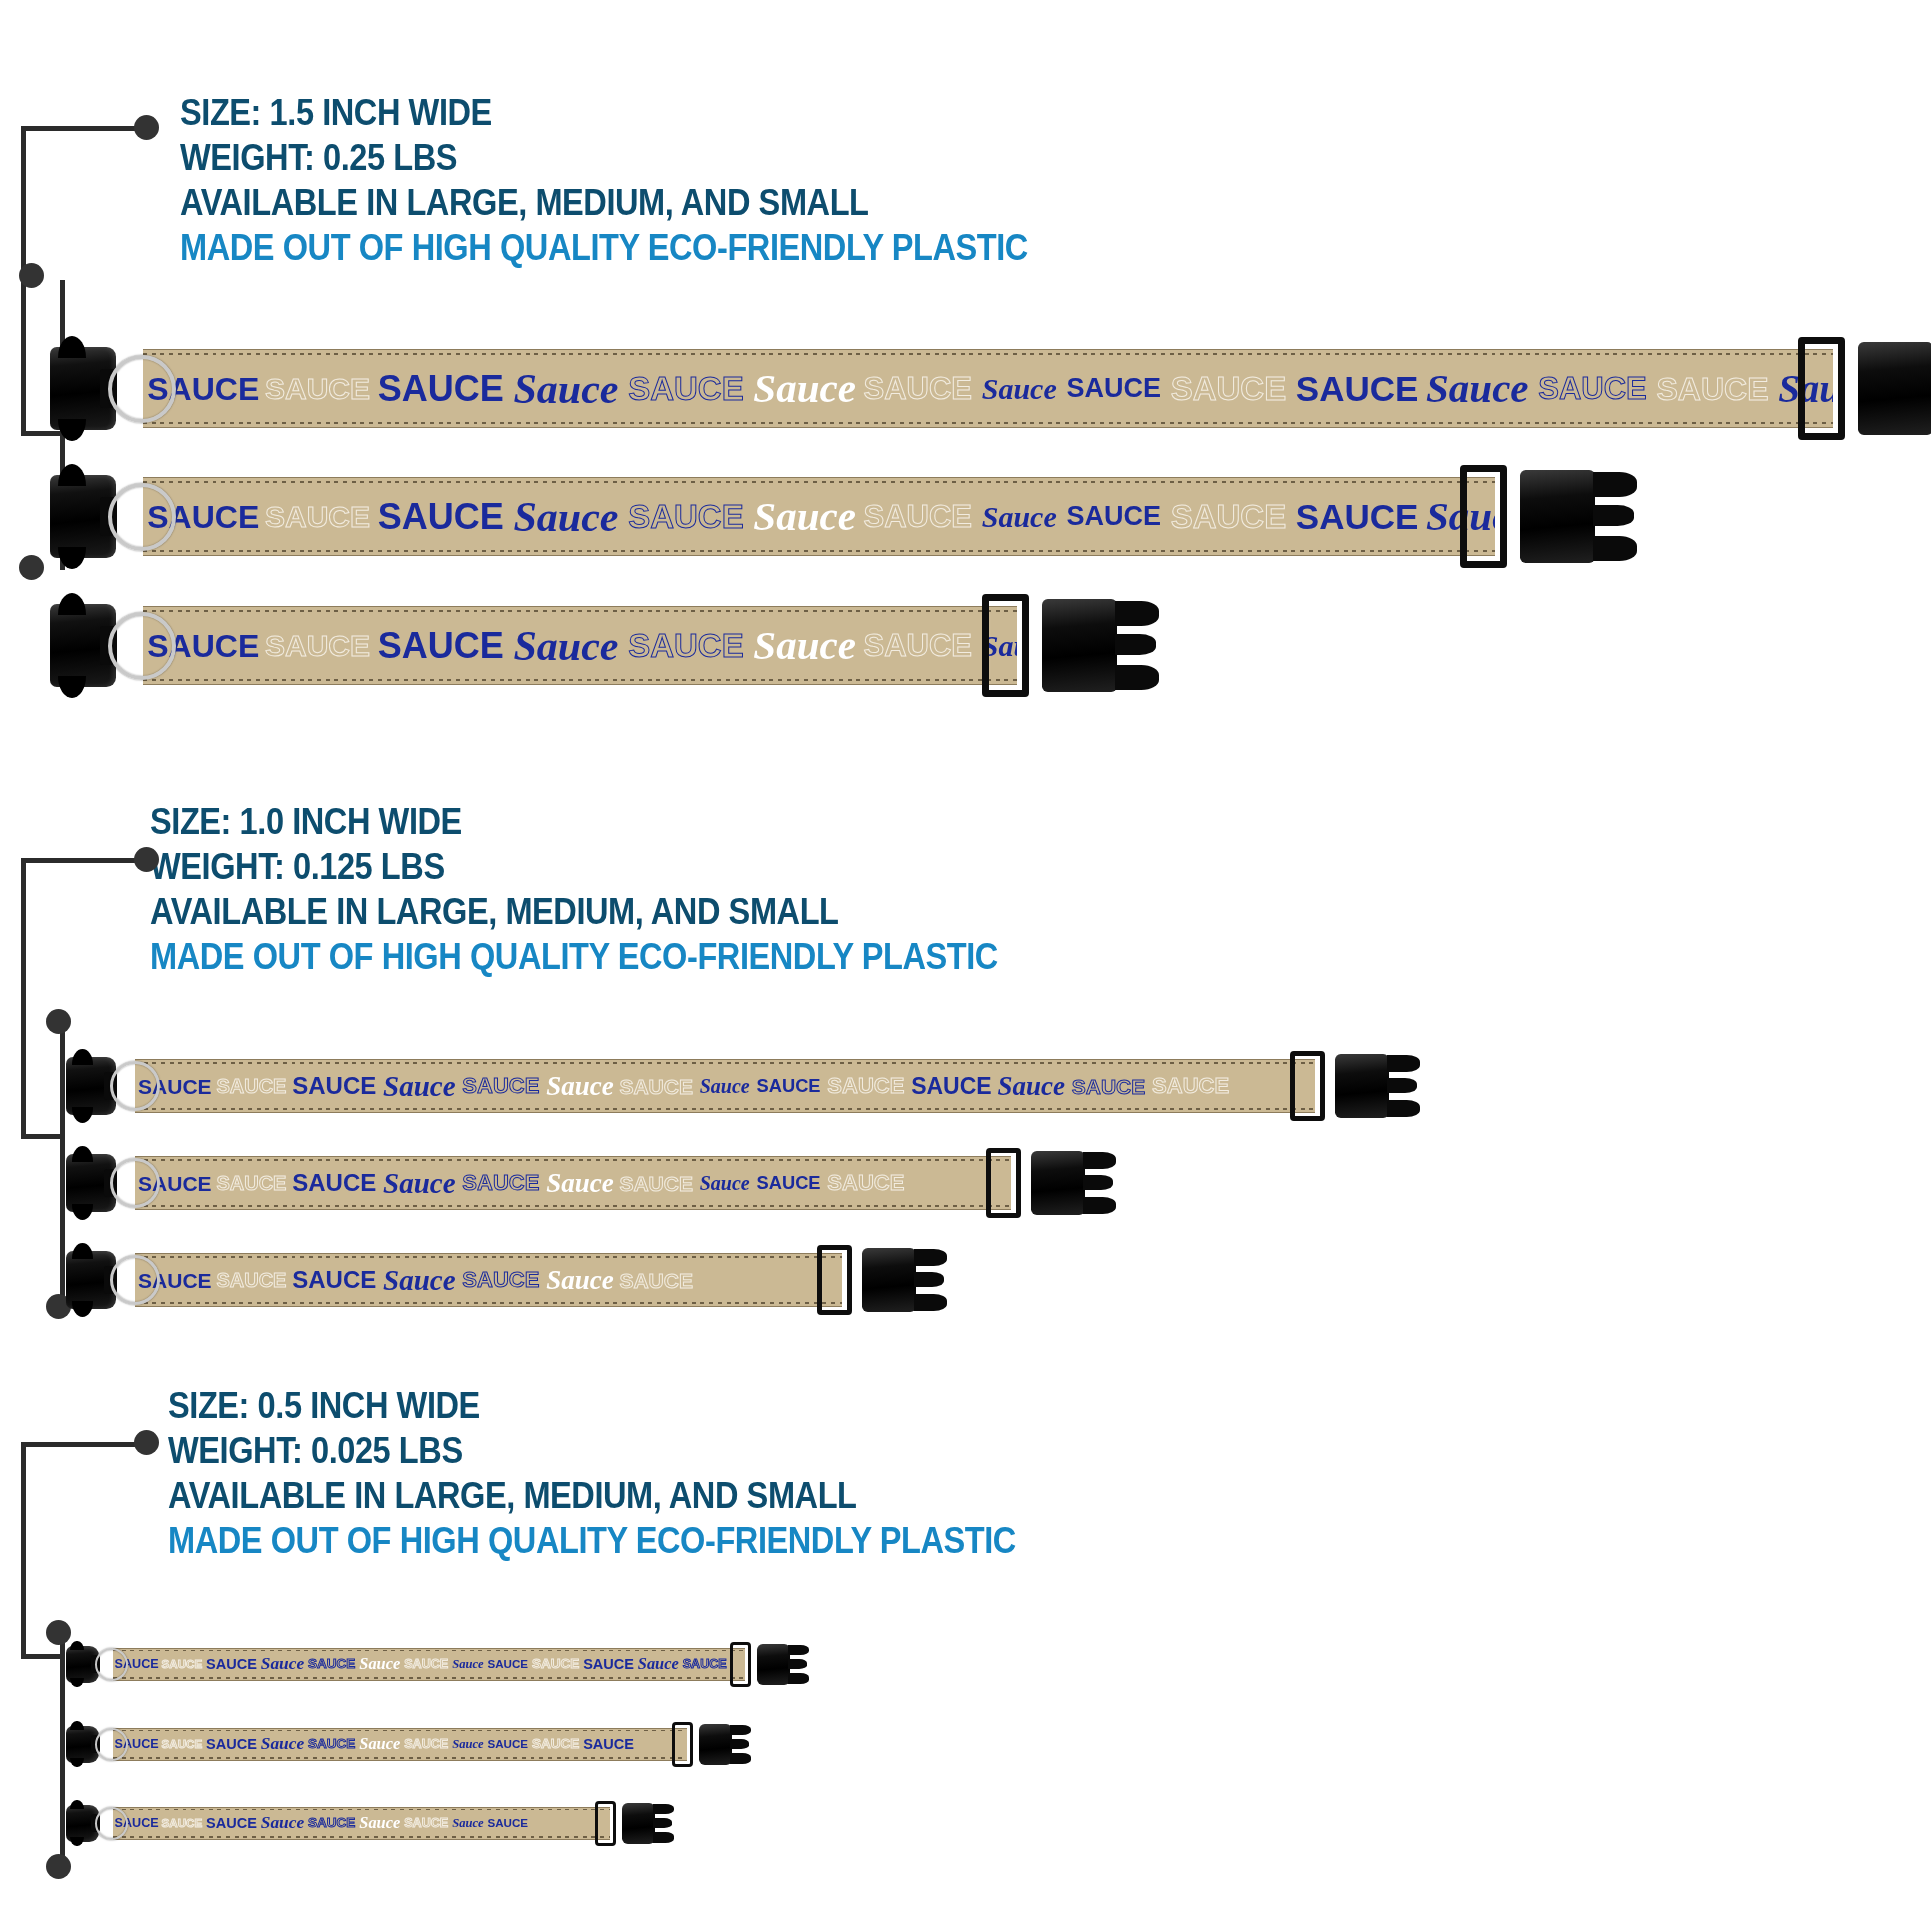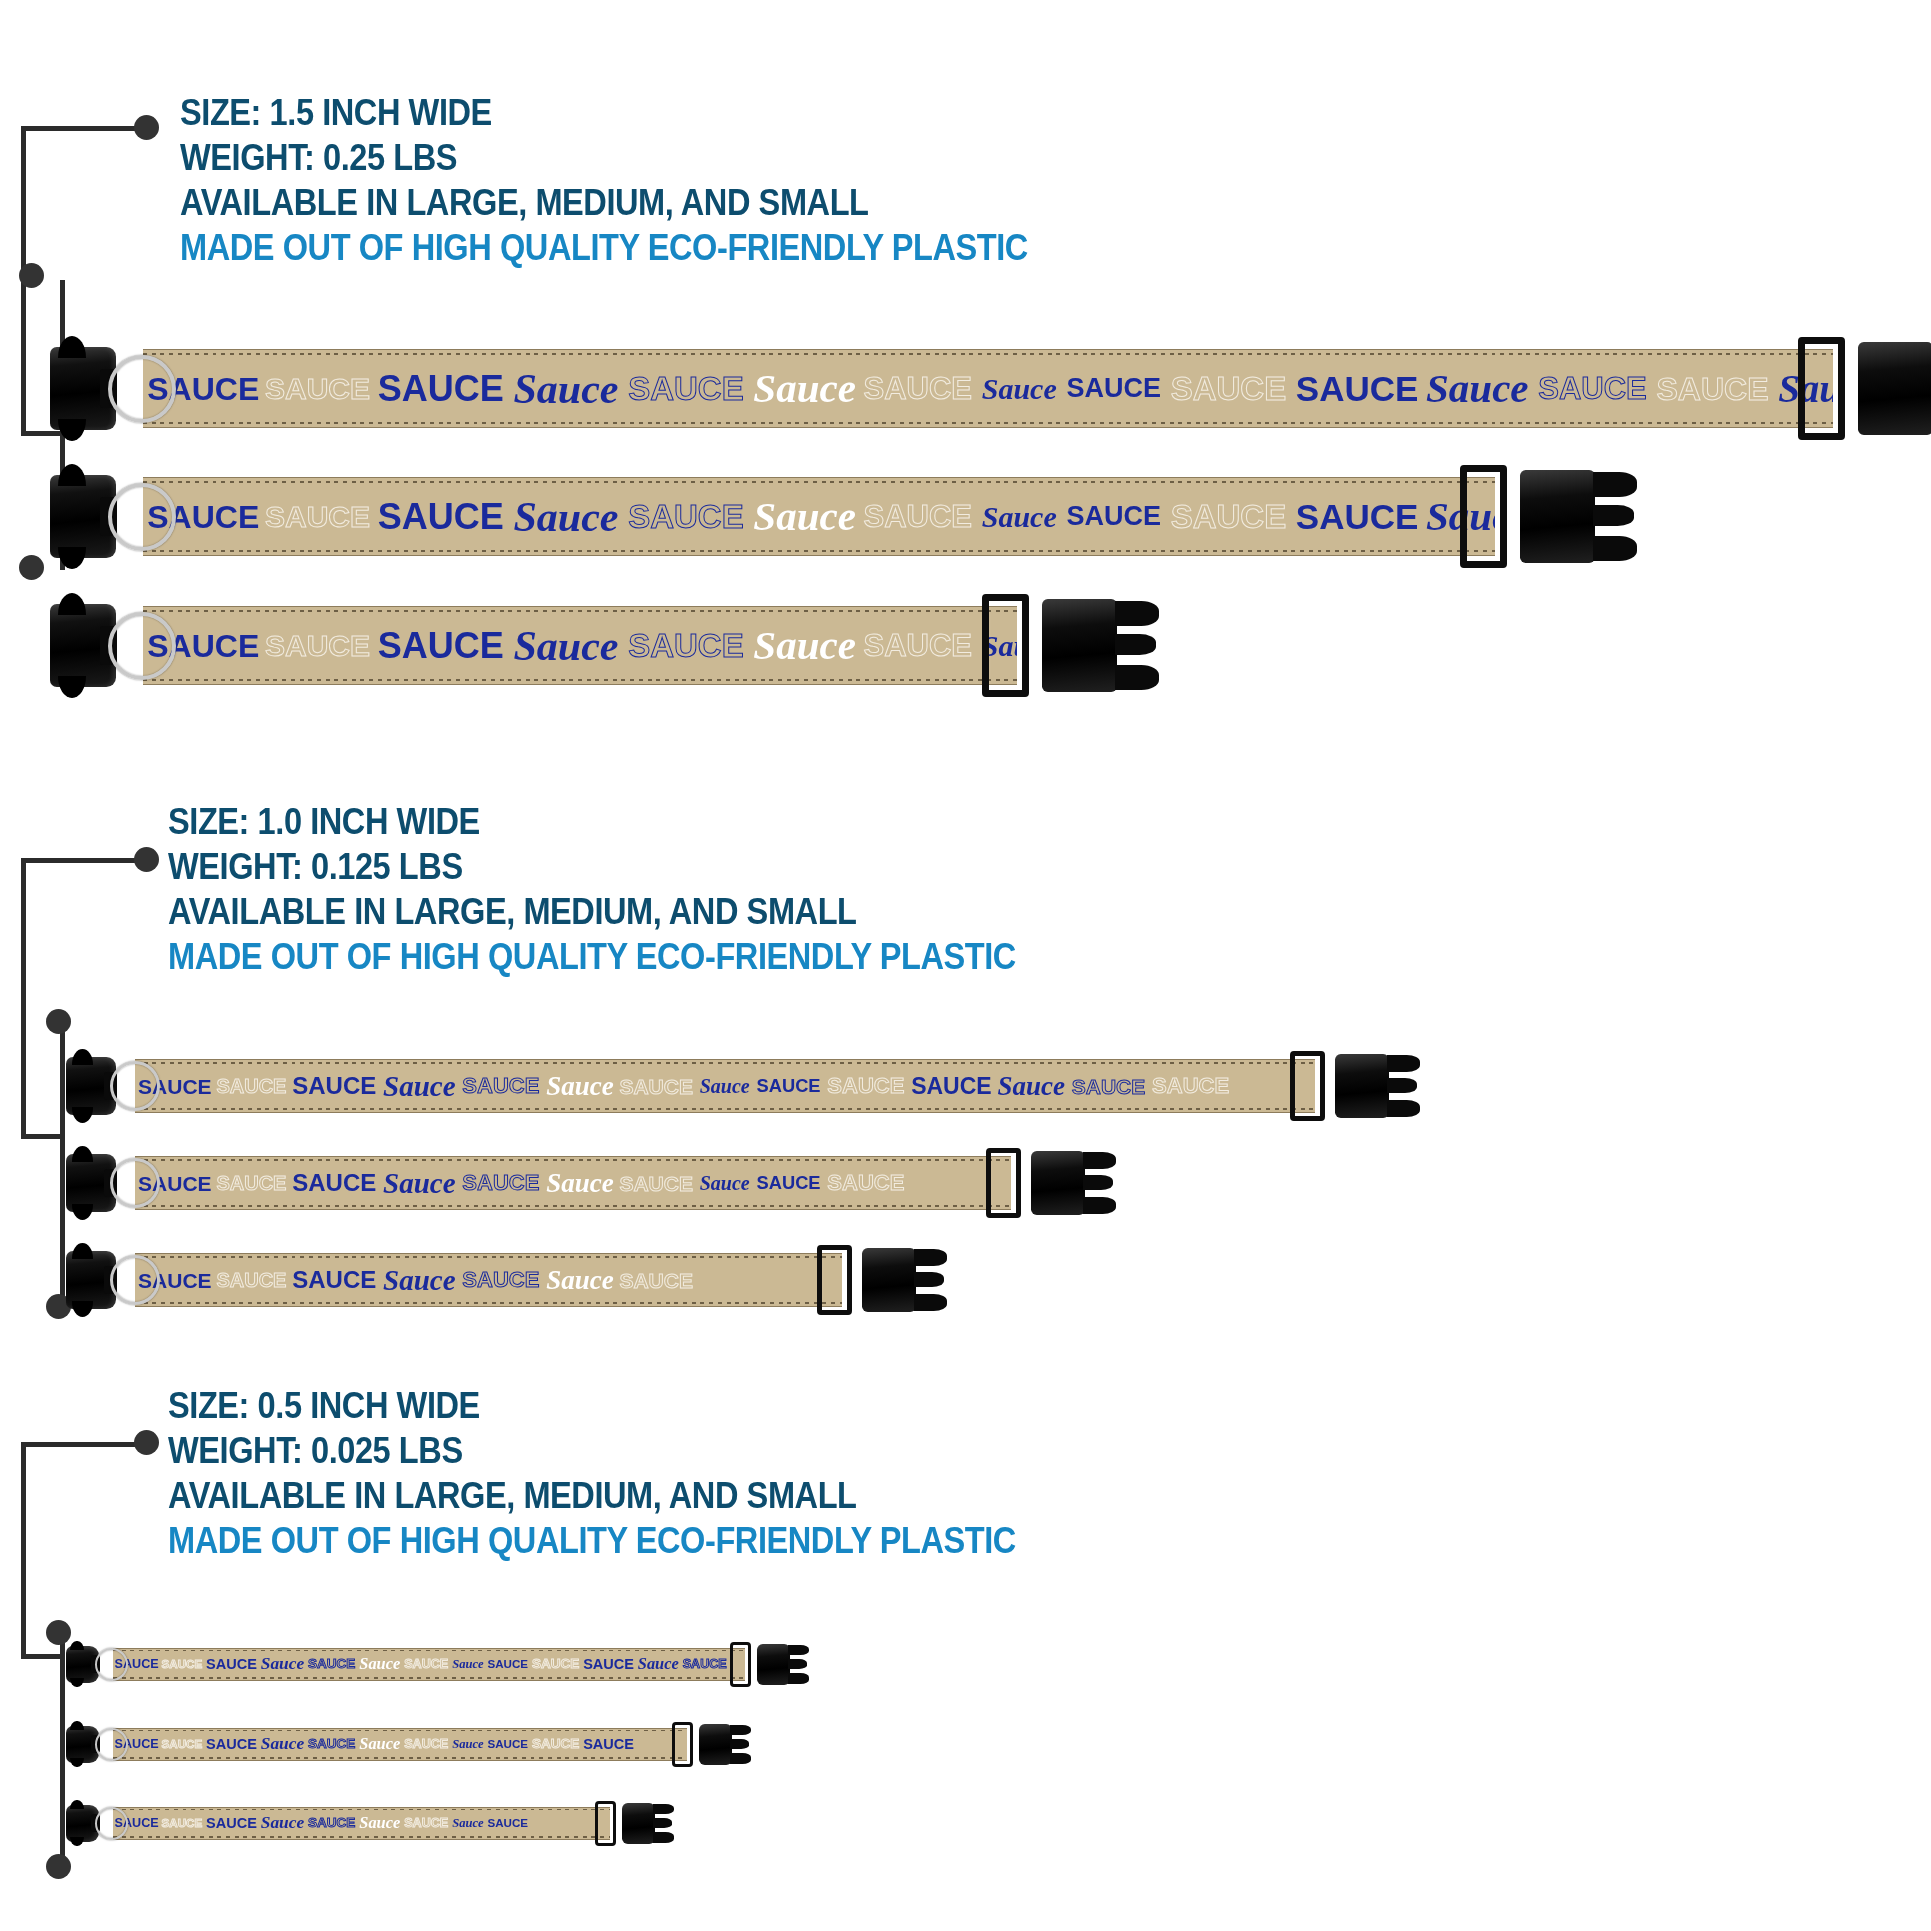--- a/index.html
+++ b/index.html
@@ -207,21 +207,21 @@
     </div>
   </div>
   <div class="slider" style="width:33px;height:89px;border-width:7.7px;margin-left:-35px;z-index:5;"></div>
   <div class="buckle-m" style="width:75px;height:93px;margin-left:13.5px;z-index:6;">
     <div class="prong" style="right:-42px;top:1.9px;width:44px;height:25px;"></div>
     <div class="prong" style="right:-39px;top:35px;width:41px;height:21px;"></div>
     <div class="prong" style="right:-42px;bottom:1.9px;width:44px;height:25px;"></div>
   </div>
 </div>
 
-<div class="spec-block" style="left:168px;top:799px;">
+<div class="spec-block" style="left:150px;top:799px;">
   <div class="spec-line s-size l-dark">SIZE: 1.0 INCH WIDE</div>
   <div class="spec-line s-weight l-dark">WEIGHT: 0.125 LBS</div>
   <div class="spec-line s-avail l-dark">AVAILABLE IN LARGE, MEDIUM, AND SMALL</div>
   <div class="spec-line s-made l-bright">MADE OUT OF HIGH QUALITY ECO-FRIENDLY PLASTIC</div>
 </div>
 
 <div class="leader">
   <div class="ldr-h" style="left:21px;top:858px;width:124px;"></div>
   <div class="ldr-v" style="left:21px;top:858px;height:280px;"></div>
   <div class="ldr-h" style="left:21px;top:1134px;width:41px;"></div>

